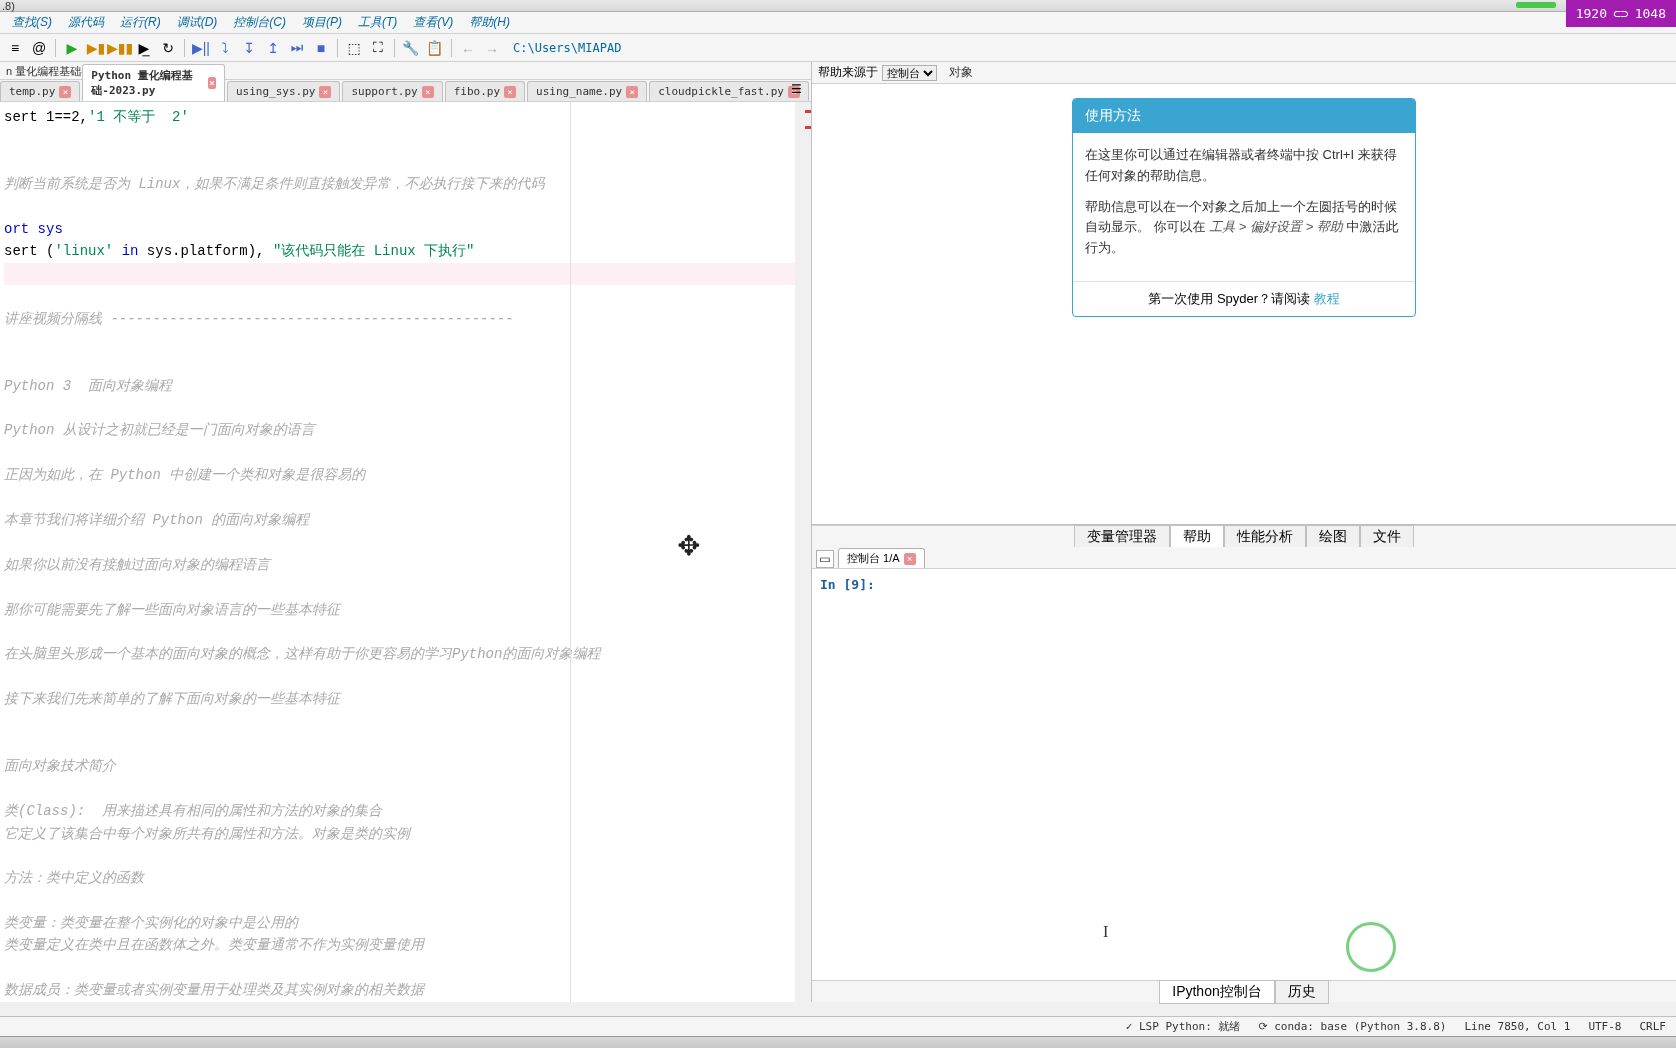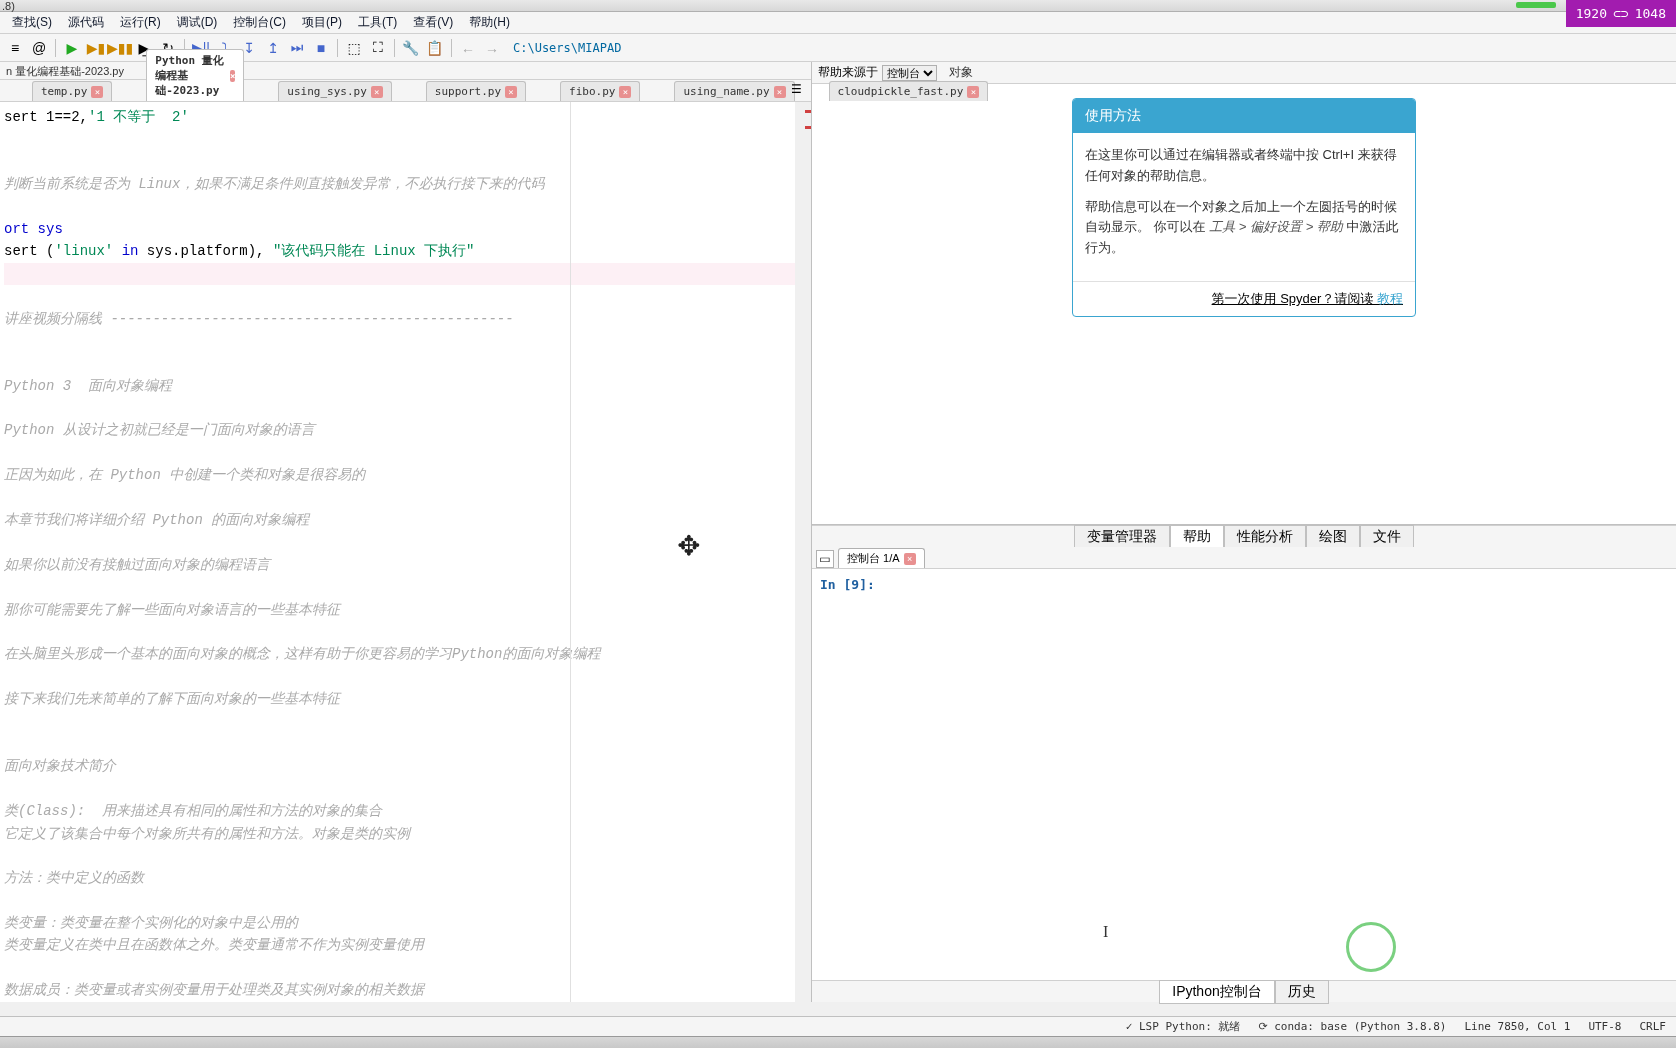--- a/index.html
+++ b/index.html
@@ -33,21 +33,22 @@
   background: #f5f5f5;
   border-bottom: 1px solid #d0d0d0;
   display: flex;
   align-items: center;
   padding: 0 4px;
 }
 .menu-item {
   padding: 5px 8px;
   cursor: pointer;
   font-size: 12px;
-  color: #0f172a;
+  color: #0369a1;
+  font-style: italic;
 }
 .toolbar {
   height: 28px;
   background: #f5f5f5;
   border-bottom: 1px solid #d0d0d0;
   display: flex;
   align-items: center;
   padding: 0 4px;
   gap: 2px;
 }
@@ -107,21 +108,20 @@
   background: #e8e8e8;
   margin-right: 2px;
   font-size: 11px;
   font-family: Consolas, monospace;
   color: #333;
   display: flex;
   align-items: center;
   gap: 4px;
   cursor: pointer;
   border-radius: 3px 3px 0 0;
-  margin-left: 32px;
 }
 .tab.active {
   background: #fff;
   font-weight: bold;
 }
 .tab-close {
   width: 12px;
   height: 12px;
   background: #e89090;
   border-radius: 2px;
@@ -226,23 +226,22 @@
   padding: 12px;
   font-size: 13px;
   line-height: 1.6;
   color: #333;
 }
 .help-card-body p { margin-bottom: 10px; }
 .help-card-body em { font-style: italic; color: #555; }
 .help-card-footer {
   border-top: 1px solid #e0e0e0;
   padding: 8px 12px;
-  text-align: right;
+  text-align: center;
   font-size: 13px;
-  text-decoration: underline;
 }
 .help-card-footer a { color: #3aa5d0; text-decoration: none; }
 .bottom-tabs {
   height: 22px;
   background: #f5f5f5;
   border-top: 1px solid #d0d0d0;
   display: flex;
   justify-content: center;
   align-items: center;
   gap: 0;

